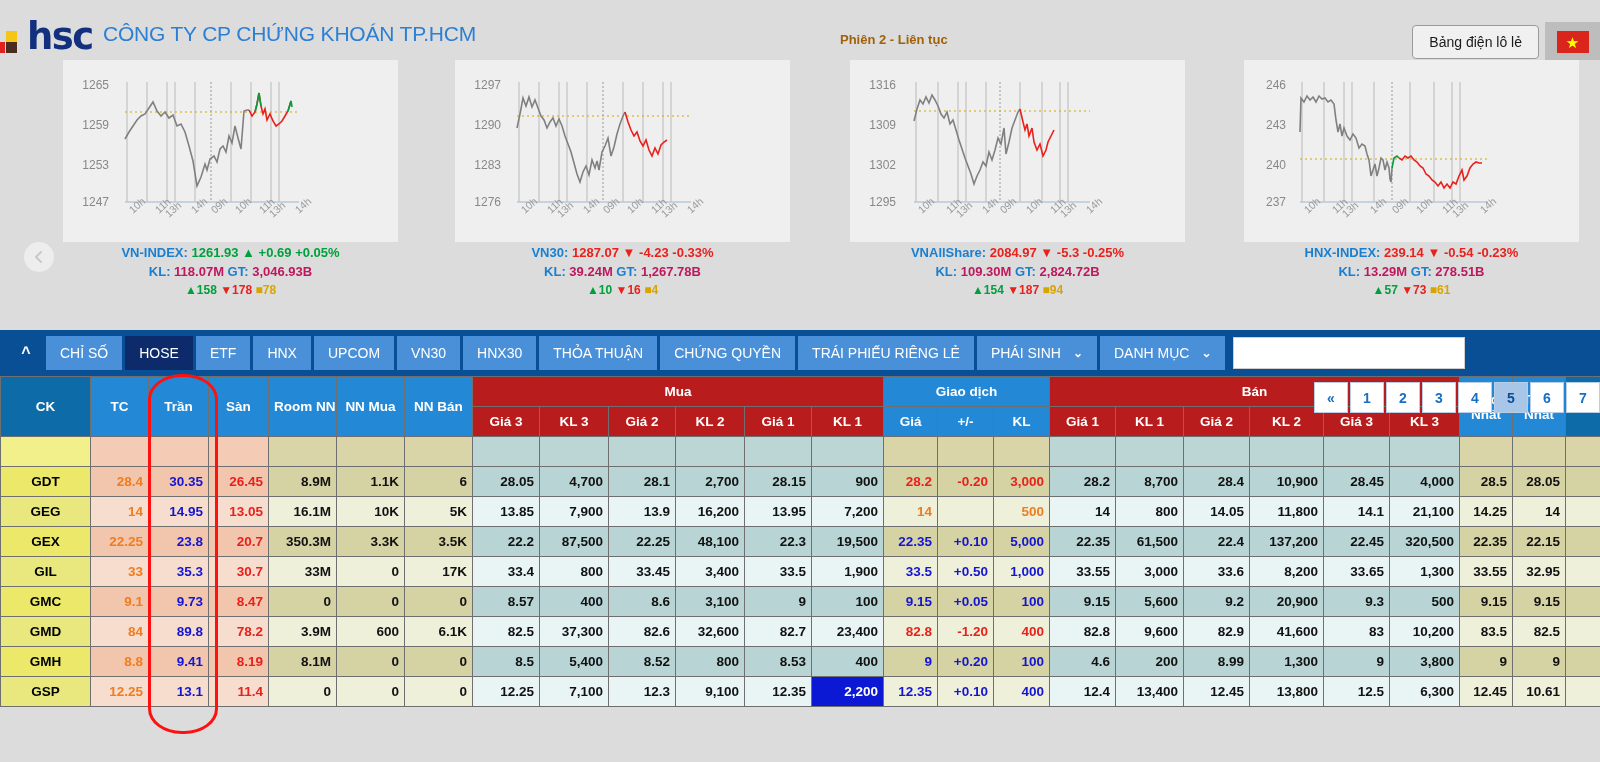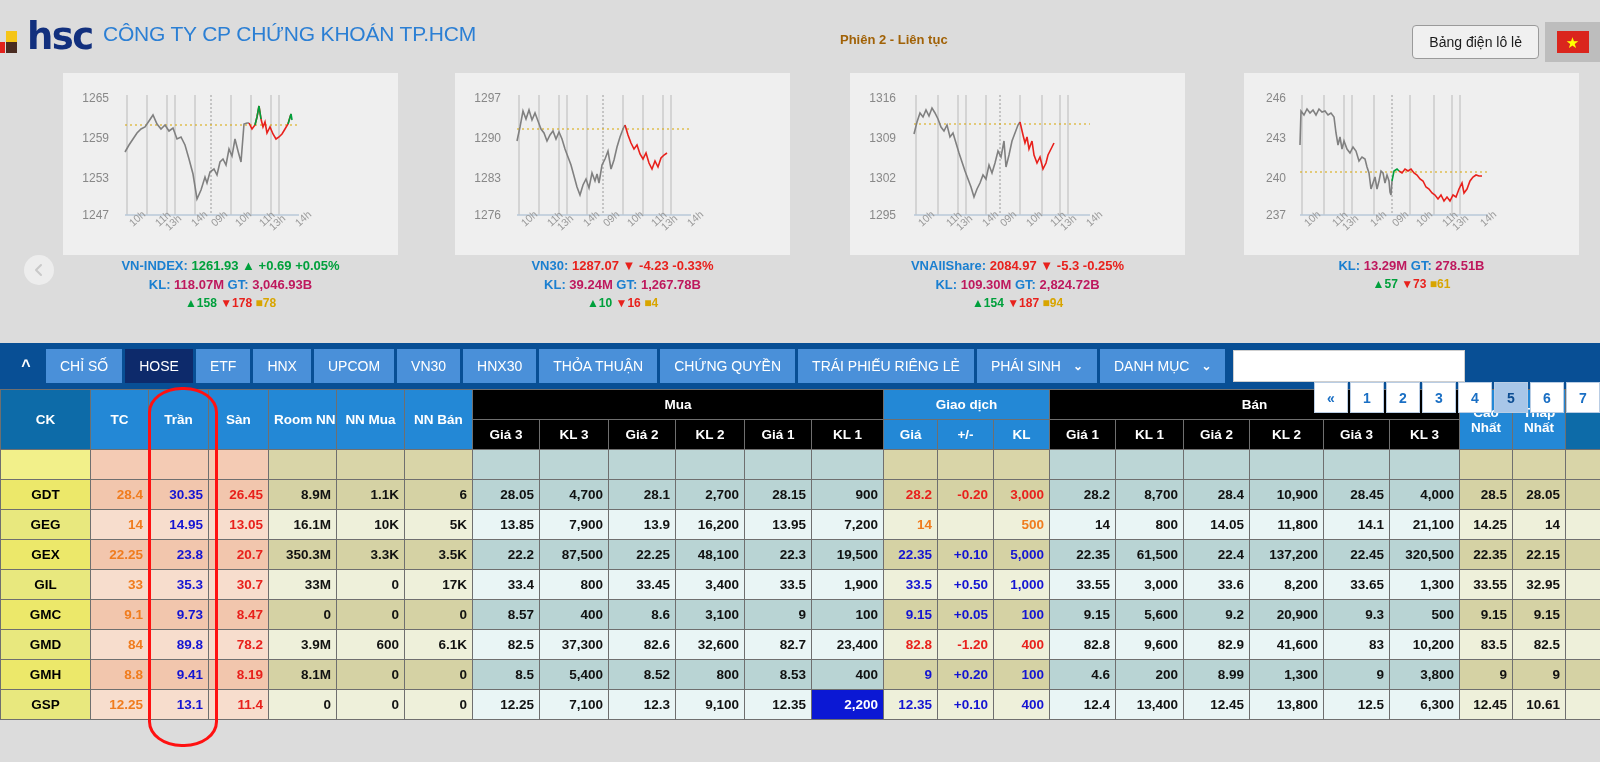--- a/index.html
+++ b/index.html
@@ -5,21 +5,21 @@
   * { box-sizing: border-box; margin:0; padding:0; }
   html,body { width:1600px; height:762px; overflow:hidden; }
   body {
     font-family: "Liberation Sans", sans-serif;
     background:#dcdcdc;
     font-size:13px;
     color:#222;
   }
 
   
-  .topbar { position:relative; height:73px; background:#dcdcdc; }
+  .topbar { position:relative; height:60px; background:#dcdcdc; }
   .logo {
     position:absolute; left:-6px; top:14px;
     display:flex; align-items:flex-end; height:40px;
   }
   .logo-mark { position:relative; width:36px; height:34px; }
   .sq { position:absolute; width:11px; height:11px; }
   .sq.red   { left:0px;  top:22px; background:#e2211c; }
   .sq.yellow{ left:12px; top:11px; background:#f5c518; }
   .sq.brown { left:12px; top:22px; background:#4a2c22; }
   .logo-text {
@@ -129,21 +129,21 @@
   
   .tablewrap { position:relative; background:#fff; }
   table.board { border-collapse:collapse; table-layout:fixed; width:1600px; }
   table.board th, table.board td {
     border:1px solid #6f6f6f; font-size:13.5px; font-weight:bold;
     padding:0 5px; height:30px; overflow:hidden; white-space:nowrap;
   }
   thead th {
     background:#2388d6; color:#fff; text-align:center; border-color:#0d4b87;
   }
-  thead th.grp { background:#000000; }
+  thead th.grp { background:#b91c1c; }
   thead th.ck  { background:#0d6ba8; }
   thead th.dark { background:#0d6ba8; }
   .filterrow td { height:24px; border-color:#8a8a6a; }
   .f-ck  { background:#f2f08a; }
   .f-pr  { background:#f4cbb4; }
   .f-nn  { background:#d9d5a8; }
   .f-bid { background:#bcd6d6; }
   .f-gd  { background:#d9d5a8; }
 
   tbody td { text-align:right; }
@@ -408,20 +408,26 @@
           <text transform="translate(126,150) rotate(-42)">14h</text>
           <text transform="translate(148,150) rotate(-42)">09h</text>
           <text transform="translate(172,150) rotate(-42)">10h</text>
           <text transform="translate(198,150) rotate(-42)">11h</text>
           <text transform="translate(208,154) rotate(-42)">13h</text>
           <text transform="translate(236,150) rotate(-42)">14h</text>
         </g>
       </svg>
     </div>
     <div class="idx-info">
+      <div class="idx-line1">
+        <span class="idx-name">HNX-INDEX</span><span class="idx-name">: </span><span class="down">239.14</span>
+        <span class="down">▼</span>
+        <span class="down">-0.54</span>
+        <span class="down">-0.23%</span>
+      </div>
       <div class="idx-line2">
         <span class="lbl">KL:</span>
         <span class="val">13.29M</span>
         <span class="lbl">GT:</span>
         <span class="val">278.51B</span>
       </div>
       <div class="idx-line3">
         <span class="up">▲</span><span class="up">57</span>
         <span class="down">▼</span><span class="down">73</span>
         <span class="flat">■</span><span class="flat">61</span>

